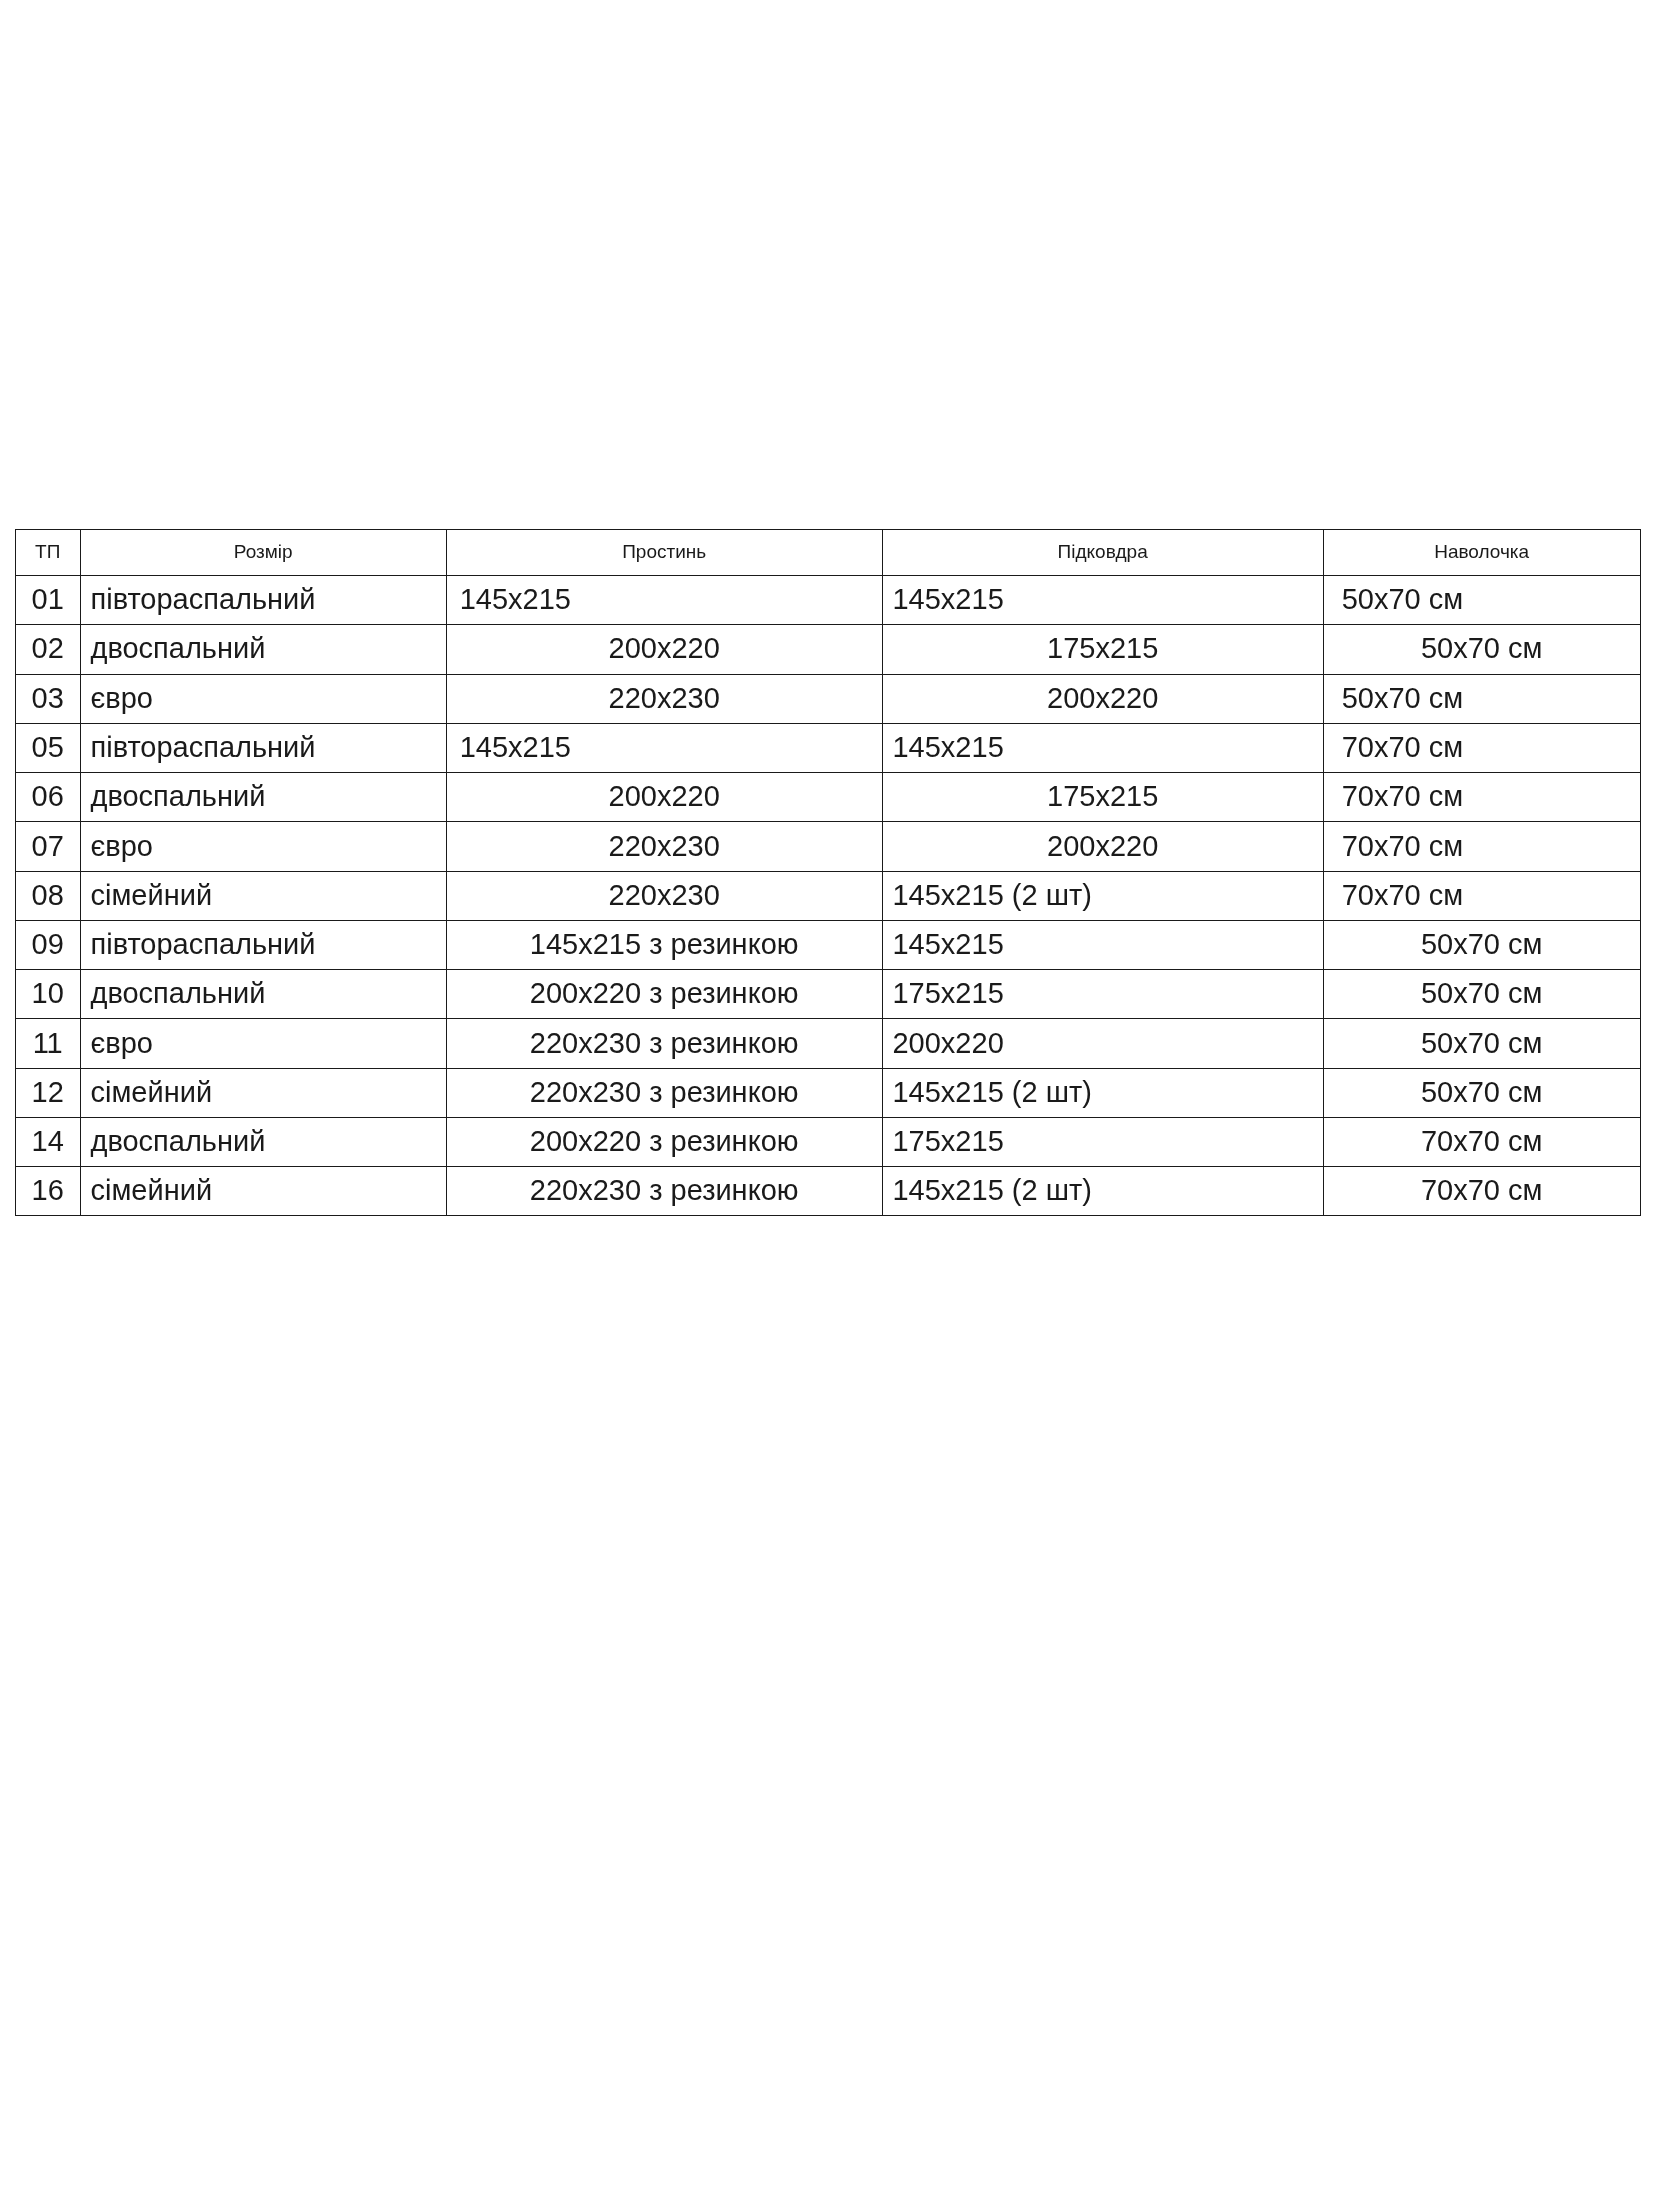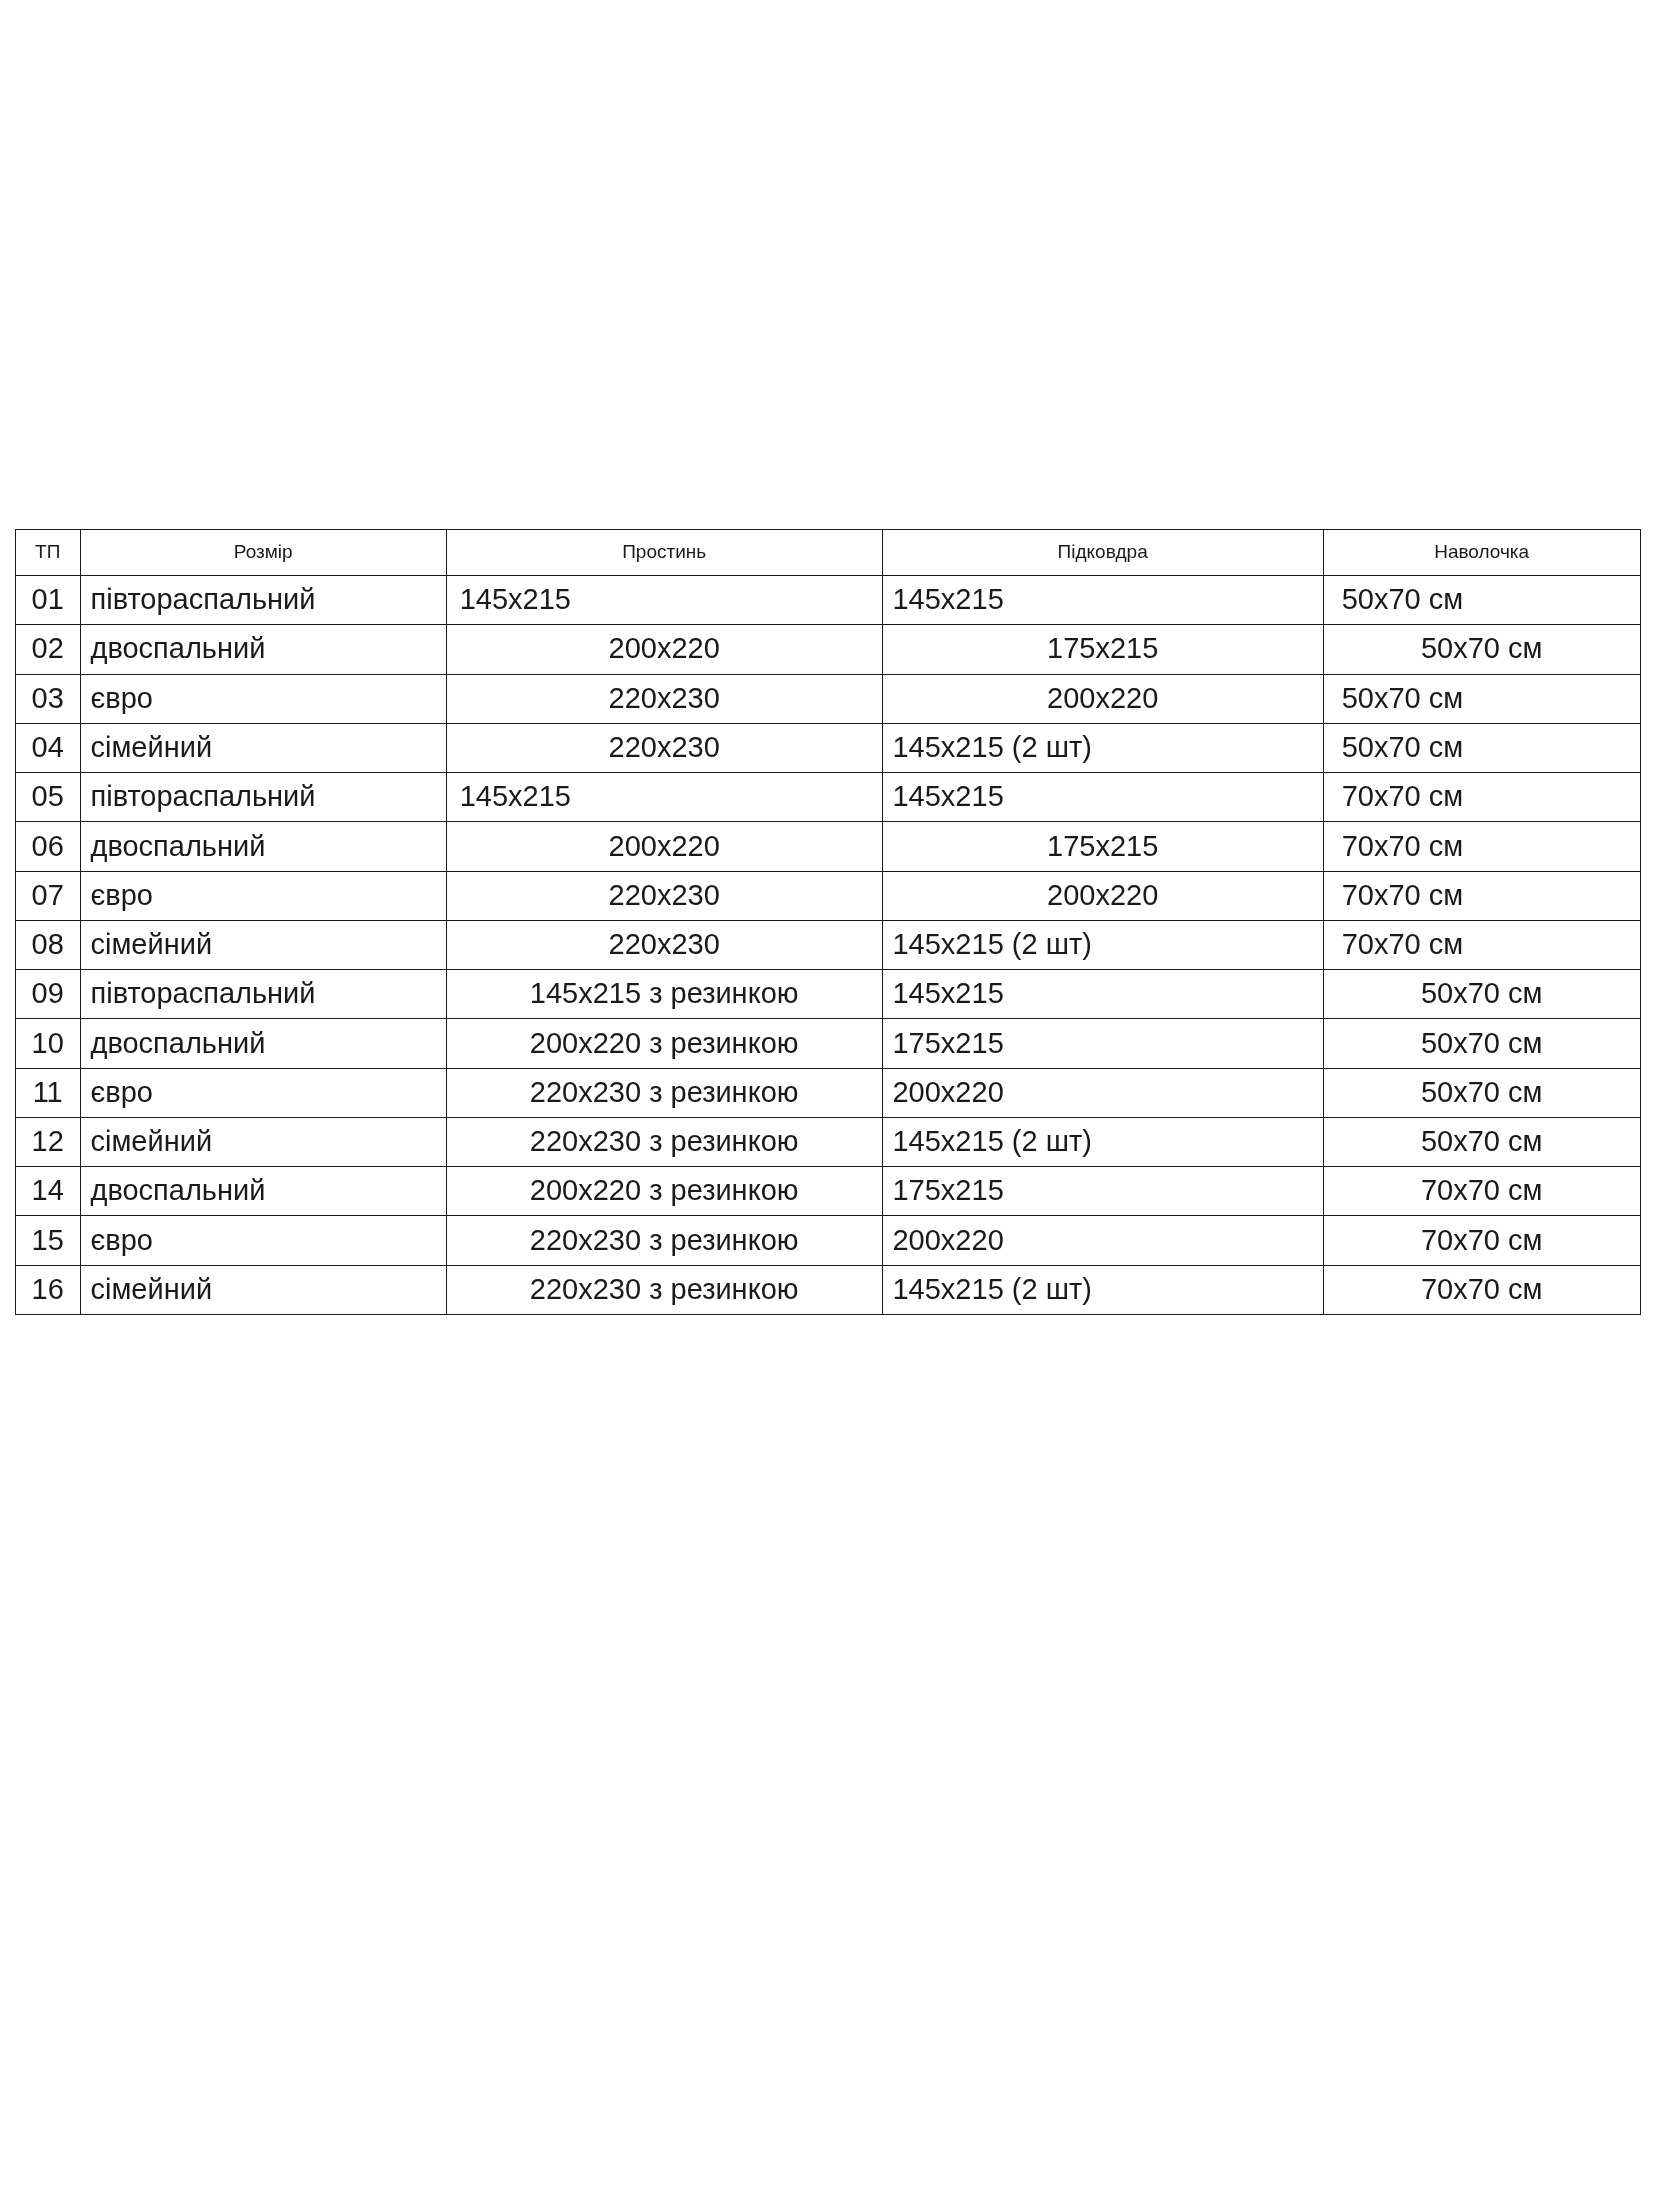--- a/index.html
+++ b/index.html
@@ -115,27 +115,20 @@
           <td class="col-pillow">50х70 см</td>
         </tr>
         <tr>
           <td class="col-tp">03</td>
           <td class="col-size">євро</td>
           <td class="col-sheet">220х230</td>
           <td class="col-duvet" style="text-align:center;">200х220</td>
           <td class="col-pillow" style="text-align:left;padding-left:18px;">50х70 см</td>
         </tr>
         <tr>
-          <td class="col-tp">04</td>
-          <td class="col-size">сімейний</td>
-          <td class="col-sheet">220х230</td>
-          <td class="col-duvet">145х215 (2 шт)</td>
-          <td class="col-pillow" style="text-align:left;padding-left:18px;">50х70 см</td>
-        </tr>
-        <tr>
           <td class="col-tp">05</td>
           <td class="col-size">півтораспальний</td>
           <td class="col-sheet" style="text-align:left;padding-left:13px;">145х215</td>
           <td class="col-duvet">145х215</td>
           <td class="col-pillow" style="text-align:left;padding-left:18px;">70х70 см</td>
         </tr>
         <tr>
           <td class="col-tp">06</td>
           <td class="col-size">двоспальний</td>
           <td class="col-sheet">200х220</td>
@@ -182,27 +175,20 @@
           <td class="col-size">сімейний</td>
           <td class="col-sheet">220х230 з резинкою</td>
           <td class="col-duvet">145х215 (2 шт)</td>
           <td class="col-pillow">50х70 см</td>
         </tr>
         <tr>
           <td class="col-tp">14</td>
           <td class="col-size">двоспальний</td>
           <td class="col-sheet">200х220 з резинкою</td>
           <td class="col-duvet">175х215</td>
-          <td class="col-pillow">70х70 см</td>
-        </tr>
-        <tr>
-          <td class="col-tp">15</td>
-          <td class="col-size">євро</td>
-          <td class="col-sheet">220х230 з резинкою</td>
-          <td class="col-duvet">200х220</td>
           <td class="col-pillow">70х70 см</td>
         </tr>
         <tr>
           <td class="col-tp">16</td>
           <td class="col-size">сімейний</td>
           <td class="col-sheet">220х230 з резинкою</td>
           <td class="col-duvet">145х215 (2 шт)</td>
           <td class="col-pillow">70х70 см</td>
         </tr>
       </tbody>

